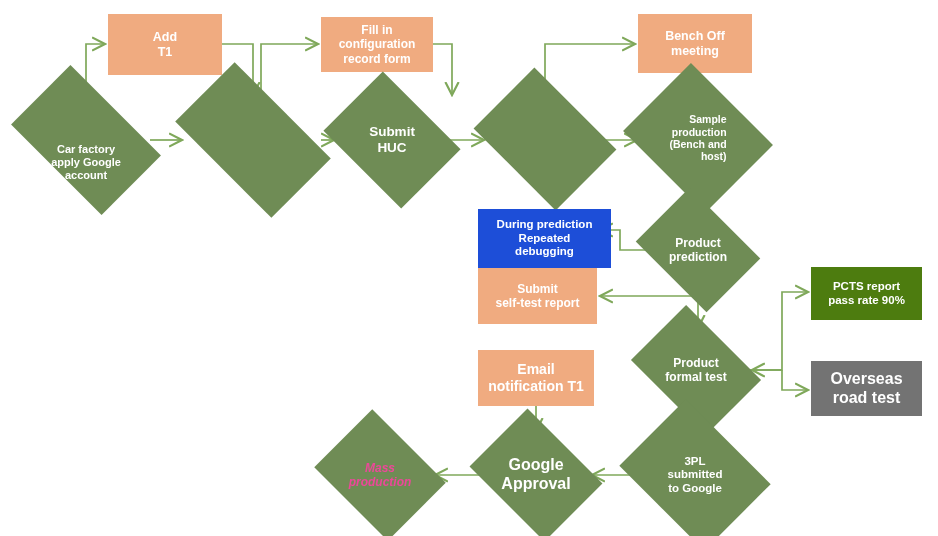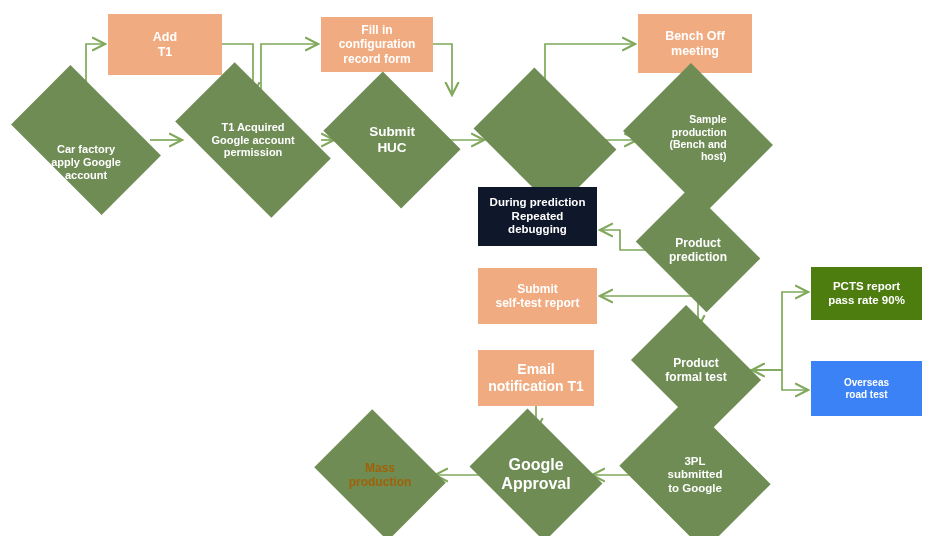--- a/index.html
+++ b/index.html
@@ -100,51 +100,49 @@
         <path d="M 483,475 L 436,475" marker-end="url(#arrow-head)"></path>
       </g>
   </svg>
 
   <div id="node-layer">
       <div class="node node-diamond" style="left: 22px; top: 98px; width: 128px; height: 84px; font-size: 11px; align-items: flex-end;"><div class="diamond-shape" style="background: rgb(111, 140, 85);"></div><span class="label" style="color: rgb(255, 255, 255);">Car factory
 apply Google
 account</span></div>
       <div class="node node-box" style="left: 108px; top: 14px; width: 114px; height: 61px; font-size: 12.5px; background: rgb(240, 171, 128);"><span class="label" style="color: rgb(255, 255, 255);">Add
 T1</span></div>
-      <div class="node node-diamond" style="left: 185px; top: 98px; width: 136px; height: 84px; font-size: 11px;"><div class="diamond-shape" style="background: rgb(111, 140, 85);"></div><span class="label" style="color: rgb(255, 255, 255);">T1 Acquired
-Google account
-permission</span></div>
+      <div class="node node-diamond" style="left: 185px; top: 98px; width: 136px; height: 84px; font-size: 11px;"><div class="diamond-shape" style="background: rgb(111, 140, 85);"></div></div>
       <div class="node node-box" style="left: 321px; top: 17px; width: 112px; height: 55px; font-size: 12px; background: rgb(240, 171, 128); align-items: center;"><span class="label" style="color: rgb(255, 255, 255);">Fill in
 configuration
 record form</span></div>
       <div class="node node-diamond" style="left: 337px; top: 98px; width: 110px; height: 84px; font-size: 13.5px;"><div class="diamond-shape" style="background: rgb(111, 140, 85);"></div><span class="label" style="color: rgb(255, 255, 255);">Submit
 HUC</span></div>
       <div class="node node-diamond" style="left: 487px; top: 96px; width: 116px; height: 86px; font-size: 10px;"><div class="diamond-shape" style="background: rgb(111, 140, 85);"></div></div>
       <div class="node node-box" style="left: 638px; top: 14px; width: 114px; height: 59px; font-size: 12.5px; background: rgb(240, 171, 128);"><span class="label" style="color: rgb(255, 255, 255);">Bench Off
 meeting</span></div>
       <div class="node node-diamond" style="left: 640px; top: 90px; width: 116px; height: 96px; font-size: 10.5px;"><div class="diamond-shape" style="background: rgb(111, 140, 85);"></div><span class="label" style="color: rgb(255, 255, 255); text-align: right;">Sample
 production
 (Bench and
 host)</span></div>
-      <div class="node node-box" style="left: 478px; top: 187px; width: 119px; height: 59px; font-size: 11.5px; background: #0f172a;"><span class="label" style="color: rgb(255, 255, 255);">During prediction
+      <div class="node node-box" style="left: 478px; top: 209px; width: 133px; height: 59px; font-size: 11.5px; background: #1d4ed8;"><span class="label" style="color: rgb(255, 255, 255);">During prediction
 Repeated
 debugging</span></div>
       <div class="node node-diamond" style="left: 648px; top: 212px; width: 100px; height: 76px; font-size: 12px;"><div class="diamond-shape" style="background: rgb(111, 140, 85);"></div><span class="label" style="color: rgb(255, 255, 255);">Product
 prediction</span></div>
       <div class="node node-box" style="left: 478px; top: 268px; width: 119px; height: 56px; font-size: 12px; background: rgb(240, 171, 128);"><span class="label" style="color: rgb(255, 255, 255);">Submit
 self-test report</span></div>
       <div class="node node-box" style="left: 811px; top: 267px; width: 111px; height: 53px; font-size: 11.5px; background: #4d7c0f;"><span class="label" style="color: rgb(255, 255, 255);">PCTS report
 pass rate 90%</span></div>
       <div class="node node-diamond" style="left: 643px; top: 331px; width: 106px; height: 78px; font-size: 12px;"><div class="diamond-shape" style="background: rgb(111, 140, 85);"></div><span class="label" style="color: rgb(255, 255, 255);">Product
 formal test</span></div>
-      <div class="node node-box" style="left: 811px; top: 361px; width: 111px; height: 55px; font-size: 10px; background: #3b82f6;"><span class="label" style="color: rgb(255, 255, 255);">Overseas
+      <div class="node node-box" style="left: 811px; top: 361px; width: 111px; height: 55px; font-size: 16px; background: #737373;"><span class="label" style="color: rgb(255, 255, 255);">Overseas
 road test</span></div>
       <div class="node node-box" style="left: 478px; top: 350px; width: 116px; height: 56px; font-size: 14px; background: rgb(240, 171, 128);"><span class="label" style="color: rgb(255, 255, 255);">Email
 notification T1</span></div>
-      <div class="node node-diamond" style="left: 328px; top: 434px; width: 104px; height: 82px; font-size: 12px;"><div class="diamond-shape" style="background: rgb(111, 140, 85);"></div><span class="label" style="color: #a16207;">Mass
+      <div class="node node-diamond" style="left: 328px; top: 434px; width: 104px; height: 82px; font-size: 12px;"><div class="diamond-shape" style="background: rgb(111, 140, 85);"></div><span class="label" style="color: #ec4899; font-style: italic;">Mass
 production</span></div>
       <div class="node node-diamond" style="left: 483px; top: 434px; width: 106px; height: 82px; font-size: 16px;"><div class="diamond-shape" style="background: rgb(111, 140, 85);"></div><span class="label" style="color: rgb(255, 255, 255);">Google
 Approval</span></div>
       <div class="node node-diamond" style="left: 635px; top: 428px; width: 120px; height: 94px; font-size: 11.5px;"><div class="diamond-shape" style="background: rgb(111, 140, 85);"></div><span class="label" style="color: rgb(255, 255, 255);">3PL
 submitted
 to Google</span></div>
     </div>
 
 </div>
 

